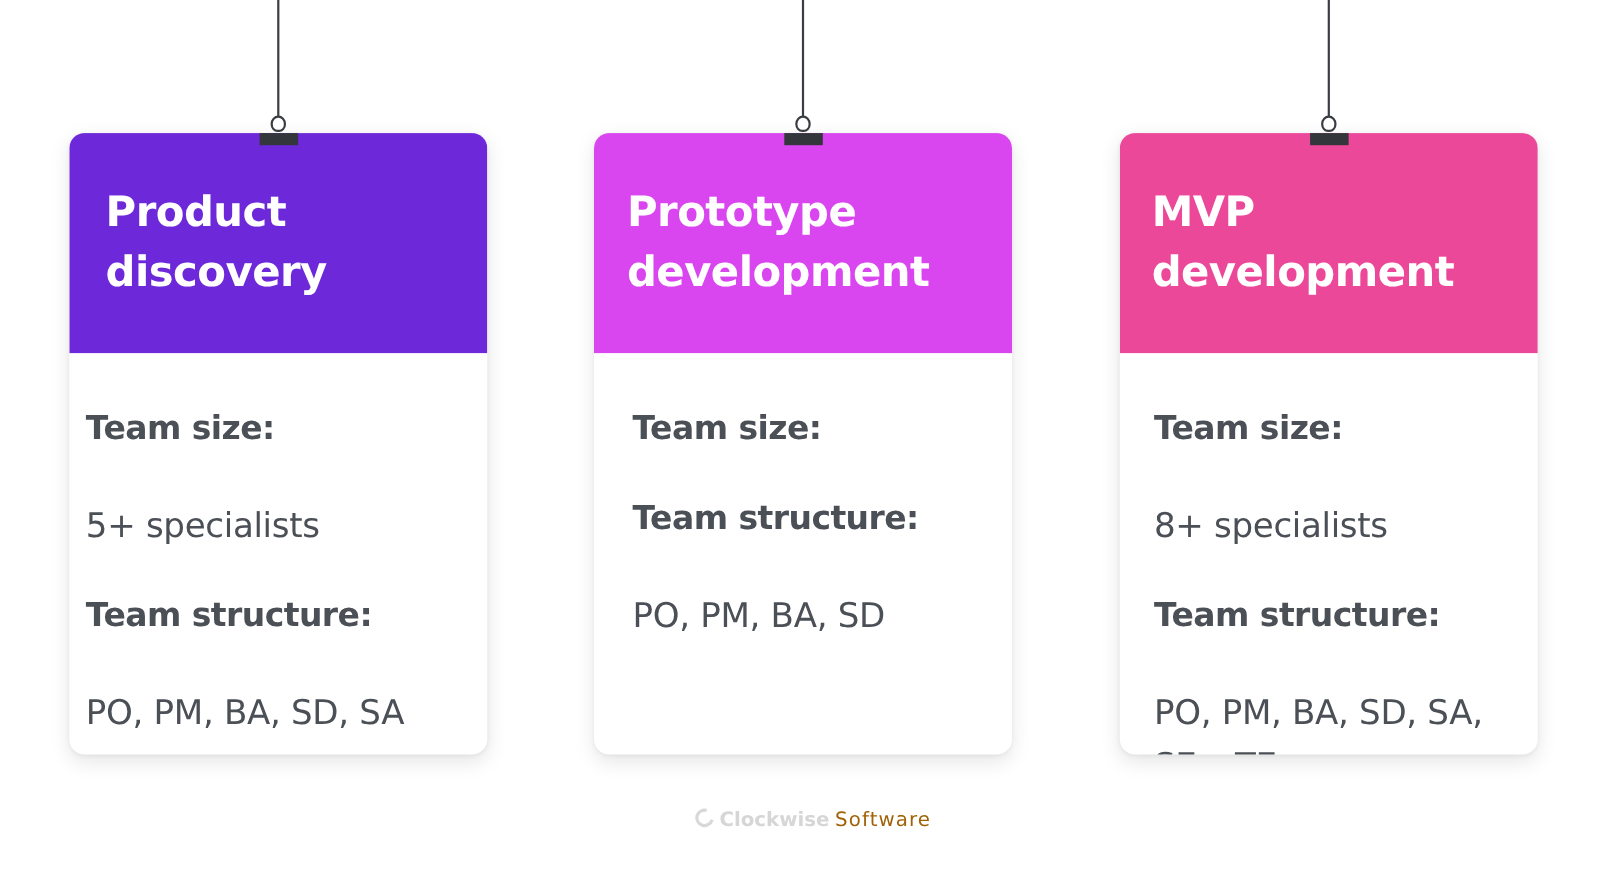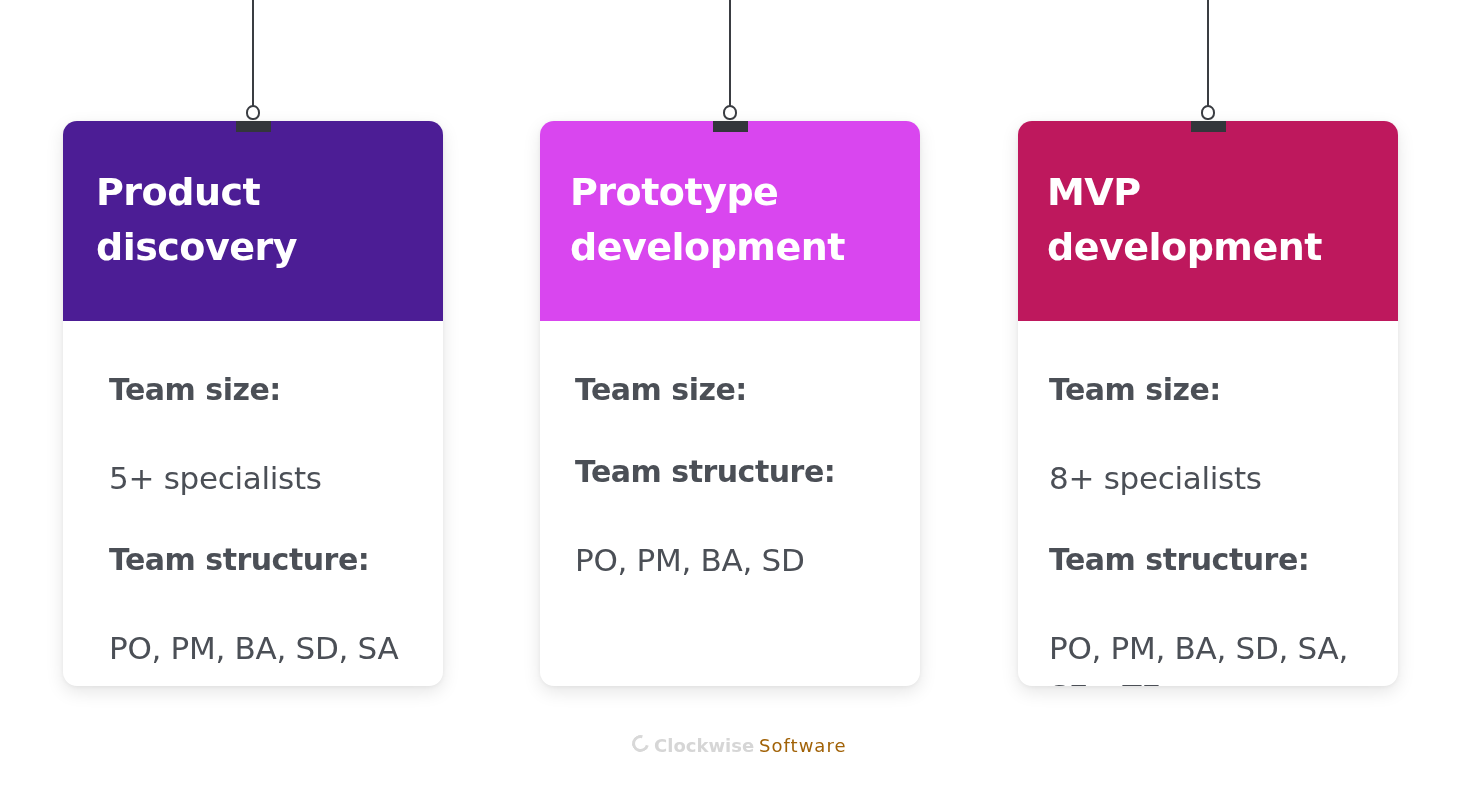--- a/index.html
+++ b/index.html
@@ -64,21 +64,21 @@
       left: 33px;
       top: 44px;
       color: #ffffff;
       font-weight: bold;
       font-size: 38px;
       line-height: 55px;
       letter-spacing: -0.5px;
       white-space: pre-line;
     }
     .card-body {
-      padding: 45px 33px 0 46px;
+      padding: 45px 33px 0 15px;
       color: #4b4f56;
     }
     .label {
       font-weight: bold;
       font-size: 30px;
       line-height: 48px;
       color: #4b4f56;
       letter-spacing: -0.5px;
     }
     .value {
@@ -110,21 +110,21 @@
     .logo-text-light { font-size: 18px; color: #a16207; letter-spacing: 1px; }
   </style>
 </head>
 <body>
 
 <div class="card-wrap" style="left:63px;">
   <div class="string"></div>
   <div class="loop"></div>
   <div class="clip"></div>
   <div class="card">
-    <div class="card-header" style="background:#4c1d95;">
+    <div class="card-header" style="background:#6d28d9;">
       <div class="card-title">Product
 discovery</div>
     </div>
     <div class="card-body">
       <div class="label">Team size:</div>
       <div class="value">5+ specialists</div>
       <div class="gap"></div>
       <div class="label">Team structure:</div>
       <div class="value" style="white-space:pre-line;">PO, PM, BA, SD, SA</div>
     </div>
@@ -147,21 +147,21 @@
       <div class="value" style="white-space:pre-line;">PO, PM, BA, SD</div>
     </div>
   </div>
 </div>
 
 <div class="card-wrap" style="left:1018px;">
   <div class="string"></div>
   <div class="loop"></div>
   <div class="clip"></div>
   <div class="card">
-    <div class="card-header" style="background:#be185d;">
+    <div class="card-header" style="background:#ec4899;">
       <div class="card-title" style="left:29px;">MVP
 development</div>
     </div>
     <div class="card-body" style="padding-left:31px;">
       <div class="label">Team size:</div>
       <div class="value">8+ specialists</div>
       <div class="gap"></div>
       <div class="label">Team structure:</div>
       <div class="value" style="white-space:pre-line;">PO, PM, BA, SD, SA,
 SEs, TE</div>

